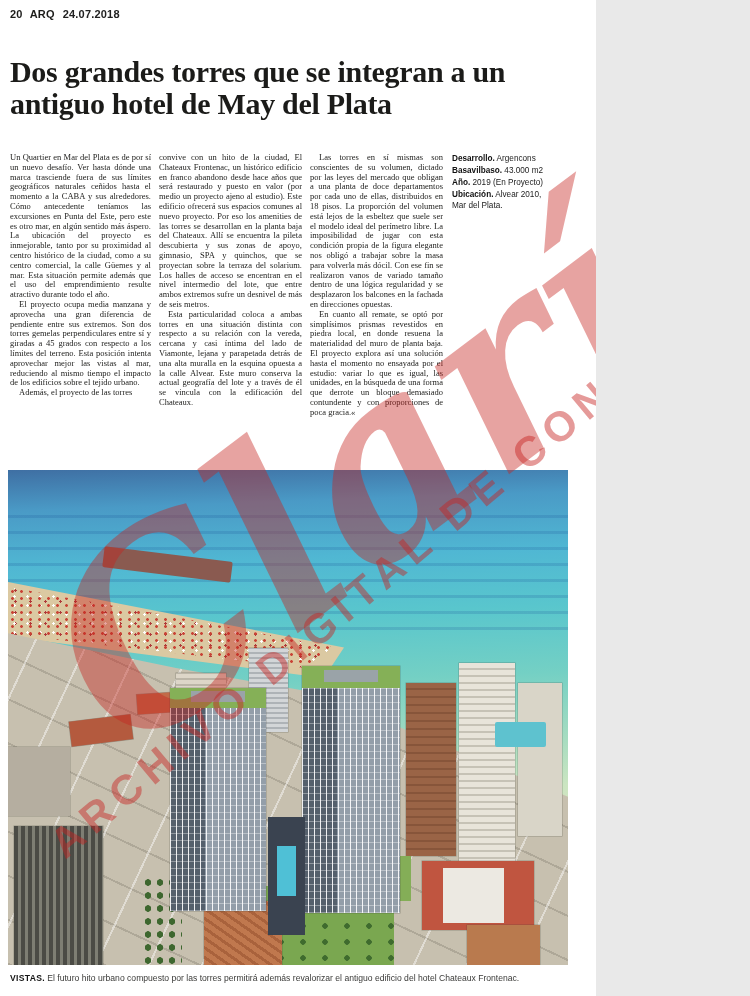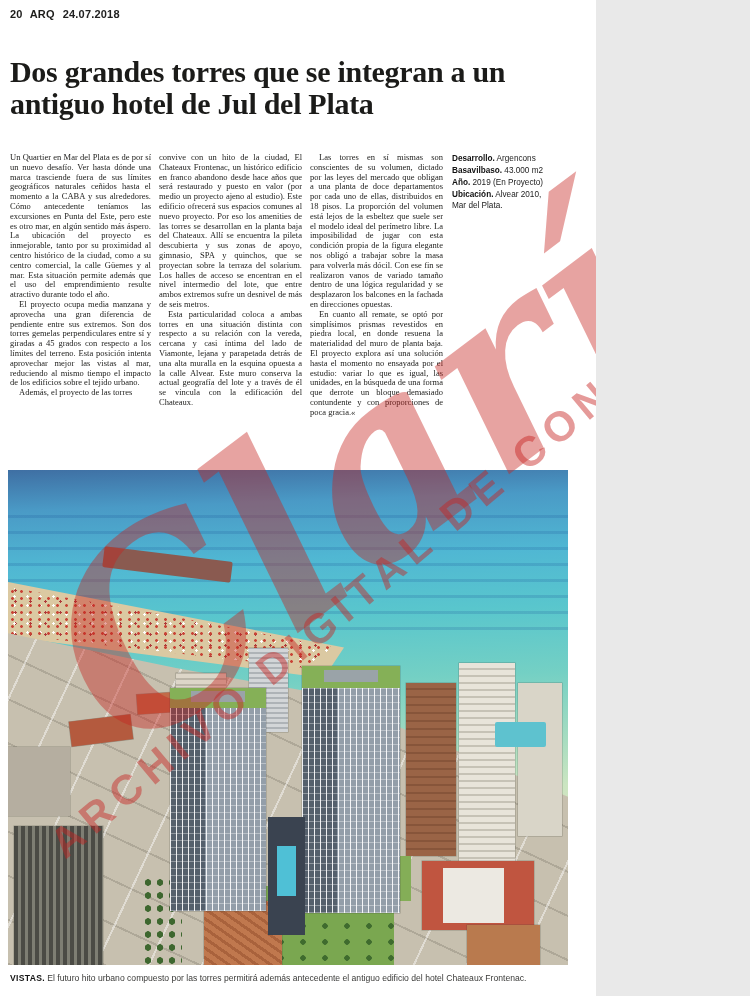--- a/index.html
+++ b/index.html
@@ -119,21 +119,21 @@
 </style>
 </head>
 <body>
 
 <div class="page">
 
   <div class="hdr">
     <span class="folio">20</span><span class="section">ARQ</span><span class="date">24.07.2018</span>
   </div>
 
-  <h1 class="headline">Dos grandes torres que se integran a un antiguo hotel de Jul del Plata</h1>
+  <h1 class="headline">Dos grandes torres que se integran a un antiguo hotel de May del Plata</h1>
 
   <div class="bodyrow">
     <div class="col col1">
       <p class="noind">Un Quartier en Mar del Plata es de por sí un nuevo desafío. Ver hasta dónde una marca trasciende fuera de sus límites geográficos naturales ceñidos hasta el momento a la CABA y sus alrededores. Cómo antecedente teníamos las excursiones en Punta del Este, pero este es otro mar, en algún sentido más áspero. La ubicación del proyecto es inmejorable, tanto por su proximidad al centro histórico de la ciudad, como a su centro comercial, la calle Güemes y al mar. Esta situación permite además que el uso del emprendimiento resulte atractivo durante todo el año.</p>
       <p>El proyecto ocupa media manzana y aprovecha una gran diferencia de pendiente entre sus extremos. Son dos torres gemelas perpendiculares entre sí y giradas a 45 grados con respecto a los límites del terreno. Esta posición intenta aprovechar mejor las vistas al mar, reduciendo al mismo tiempo el impacto de los edificios sobre el tejido urbano.</p>
       <p>Además, el proyecto de las torres</p>
     </div>
     <div class="col col2">
       <p class="noind">convive con un hito de la ciudad, El Chateaux Frontenac, un histórico edificio en franco abandono desde hace años que será restaurado y puesto en valor (por medio un proyecto ajeno al estudio). Este edificio ofrecerá sus espacios comunes al nuevo proyecto. Por eso los amenities de las torres se desarrollan en la planta baja del Chateaux. Allí se encuentra la pileta descubierta y sus zonas de apoyo, gimnasio, SPA y quinchos, que se proyectan sobre la terraza del solarium. Los halles de acceso se encentran en el nivel intermedio del lote, que entre ambos extremos sufre un desnivel de más de seis metros.</p>
       <p>Esta particularidad coloca a ambas torres en una situación distinta con respecto a su relación con la vereda, cercana y casi íntima del lado de Viamonte, lejana y parapetada detrás de una alta muralla en la esquina opuesta a la calle Alvear. Este muro conserva la actual geografía del lote y a través de él se vincula con la edificación del Chateaux.</p>
@@ -198,21 +198,21 @@
           <i></i>
         </div>
       <div class="t-body"></div>
     </div>
     <div class="pooldeck"></div>
     <div class="pool"></div>
   </div>
 
   <div class="caption">
     <b>VISTAS.</b>
-    <span>El futuro hito urbano compuesto por las torres permitirá además antecedente el antiguo edificio del hotel Chateaux Frontenac.</span>
+    <span>El futuro hito urbano compuesto por las torres permitirá además revalorizar el antiguo edificio del hotel Chateaux Frontenac.</span>
   </div>
 
   <div class="wm">
     <div class="wm-brand">Clarín</div>
     <div class="wm-sub">ARCHIVO DIGITAL DE CONTENIDOS</div>
   </div>
 
 </div>
 
 </body></html>

